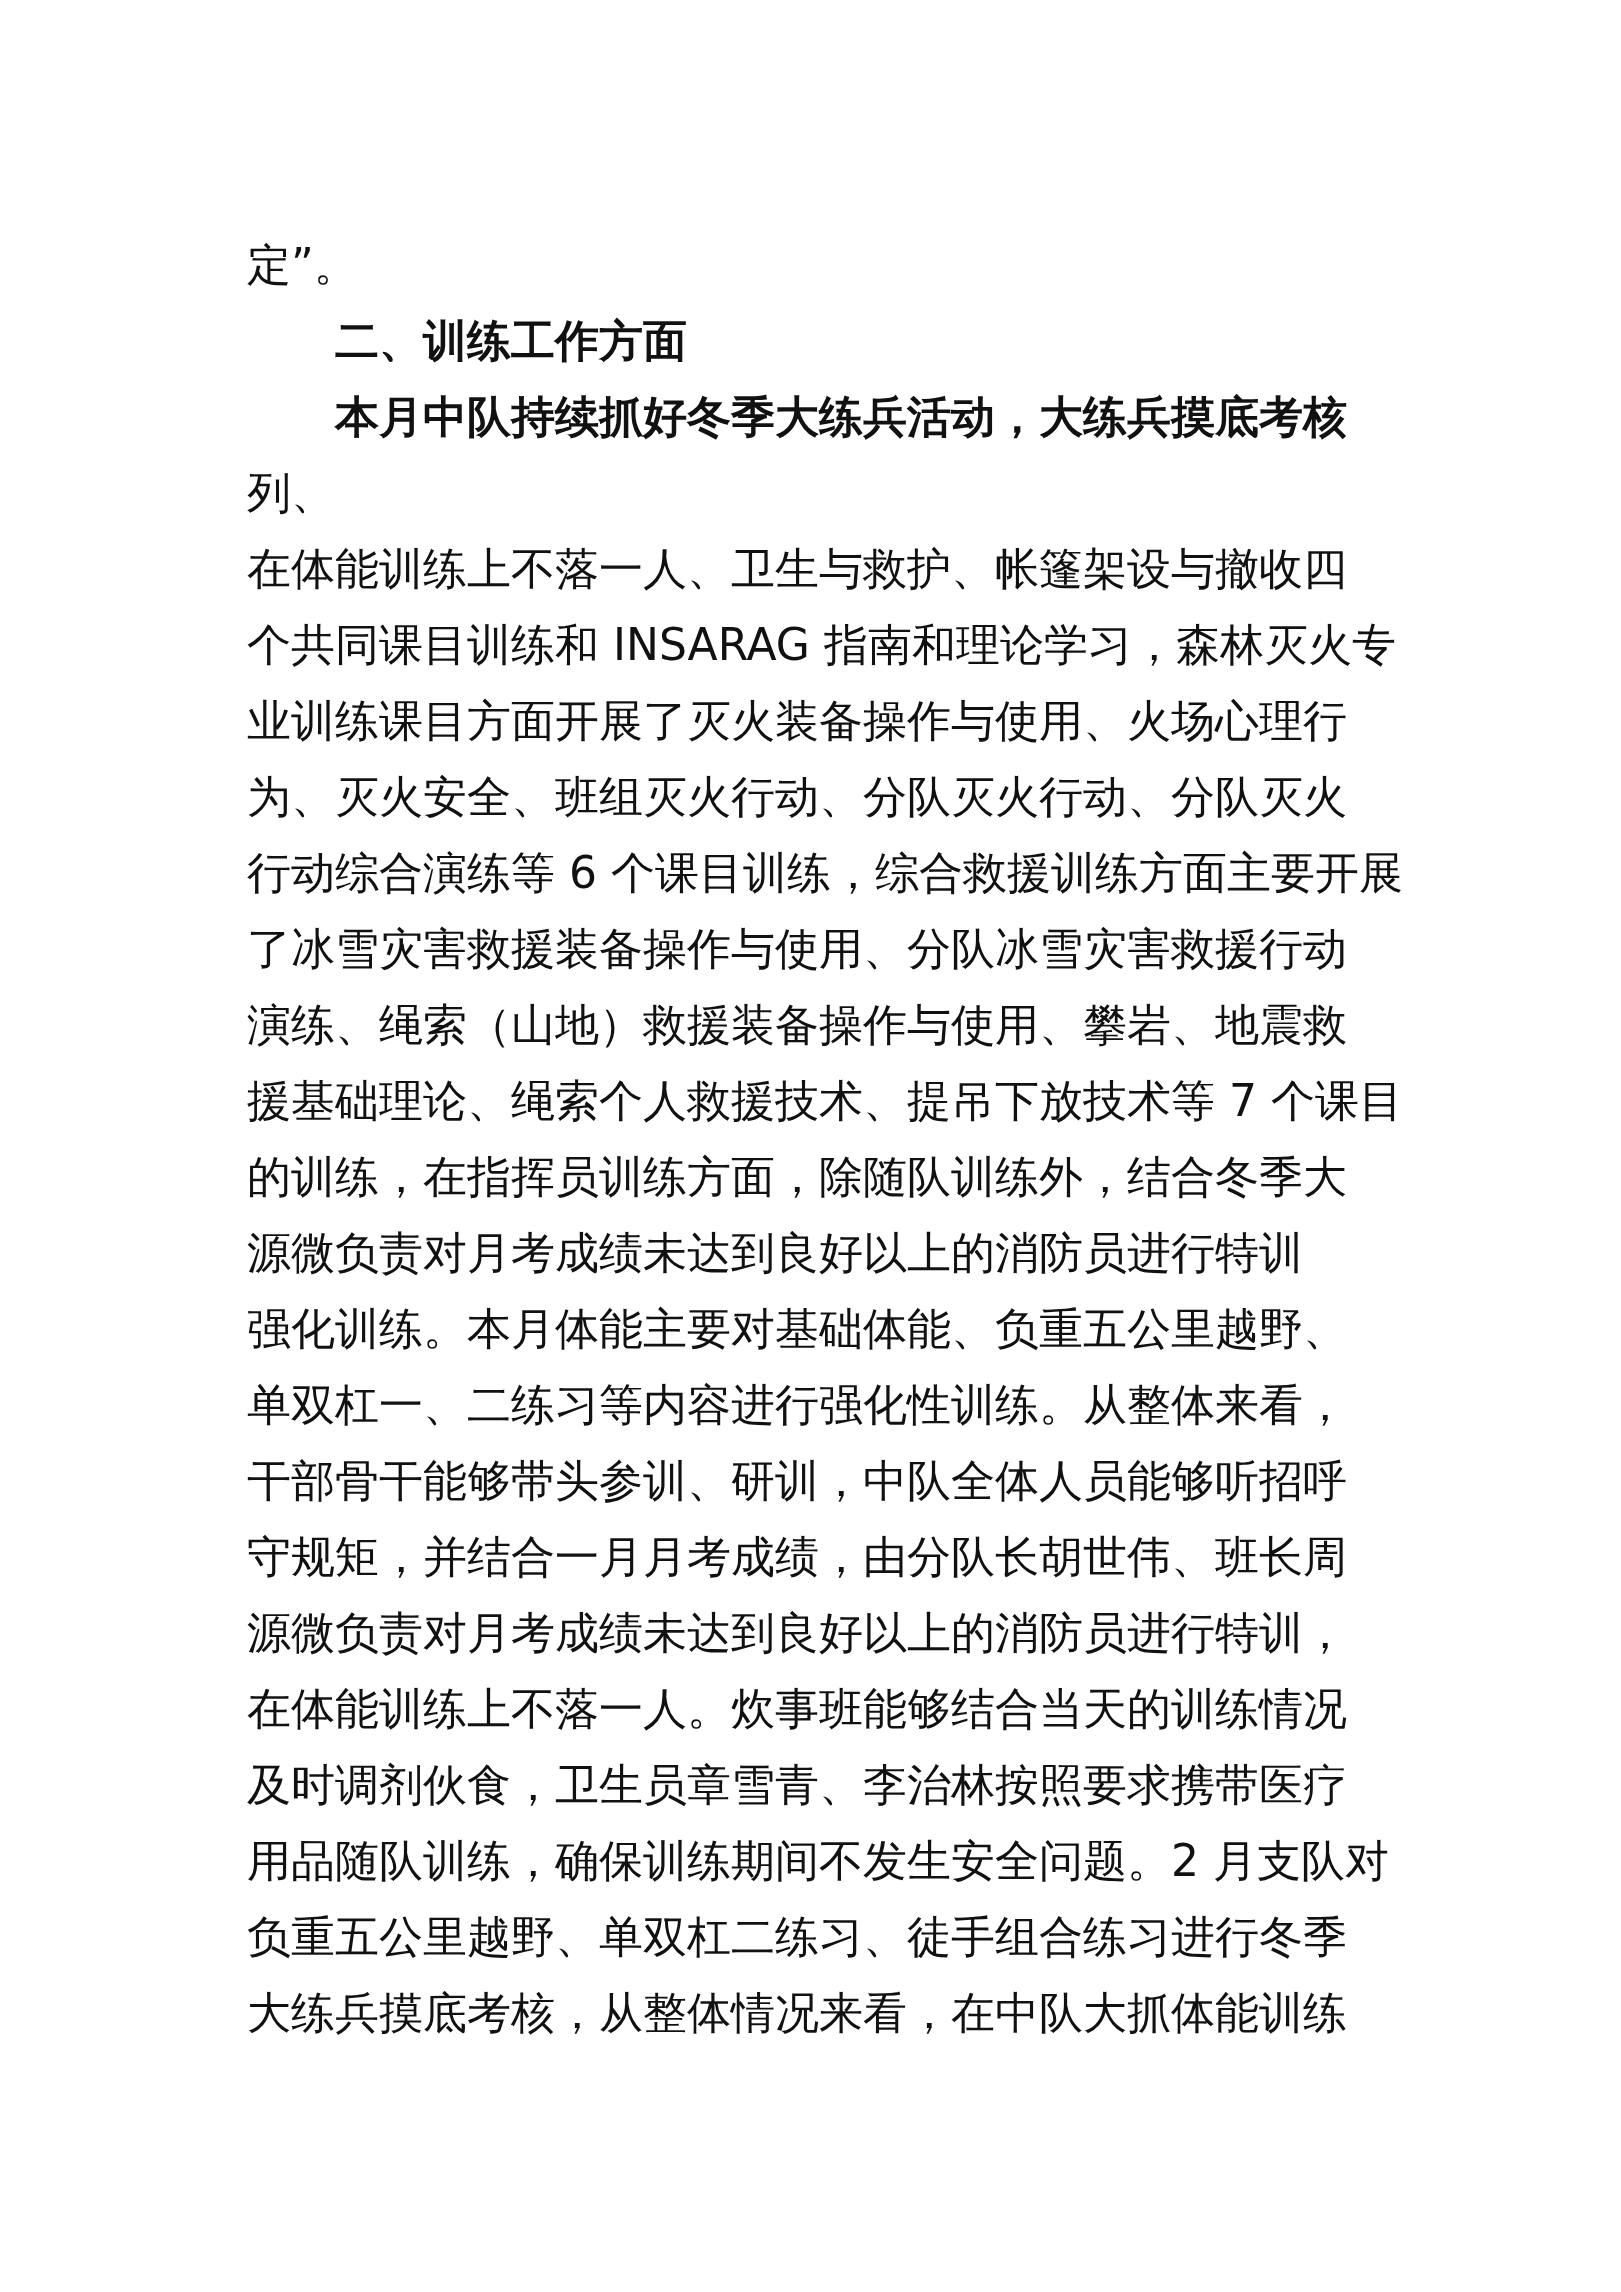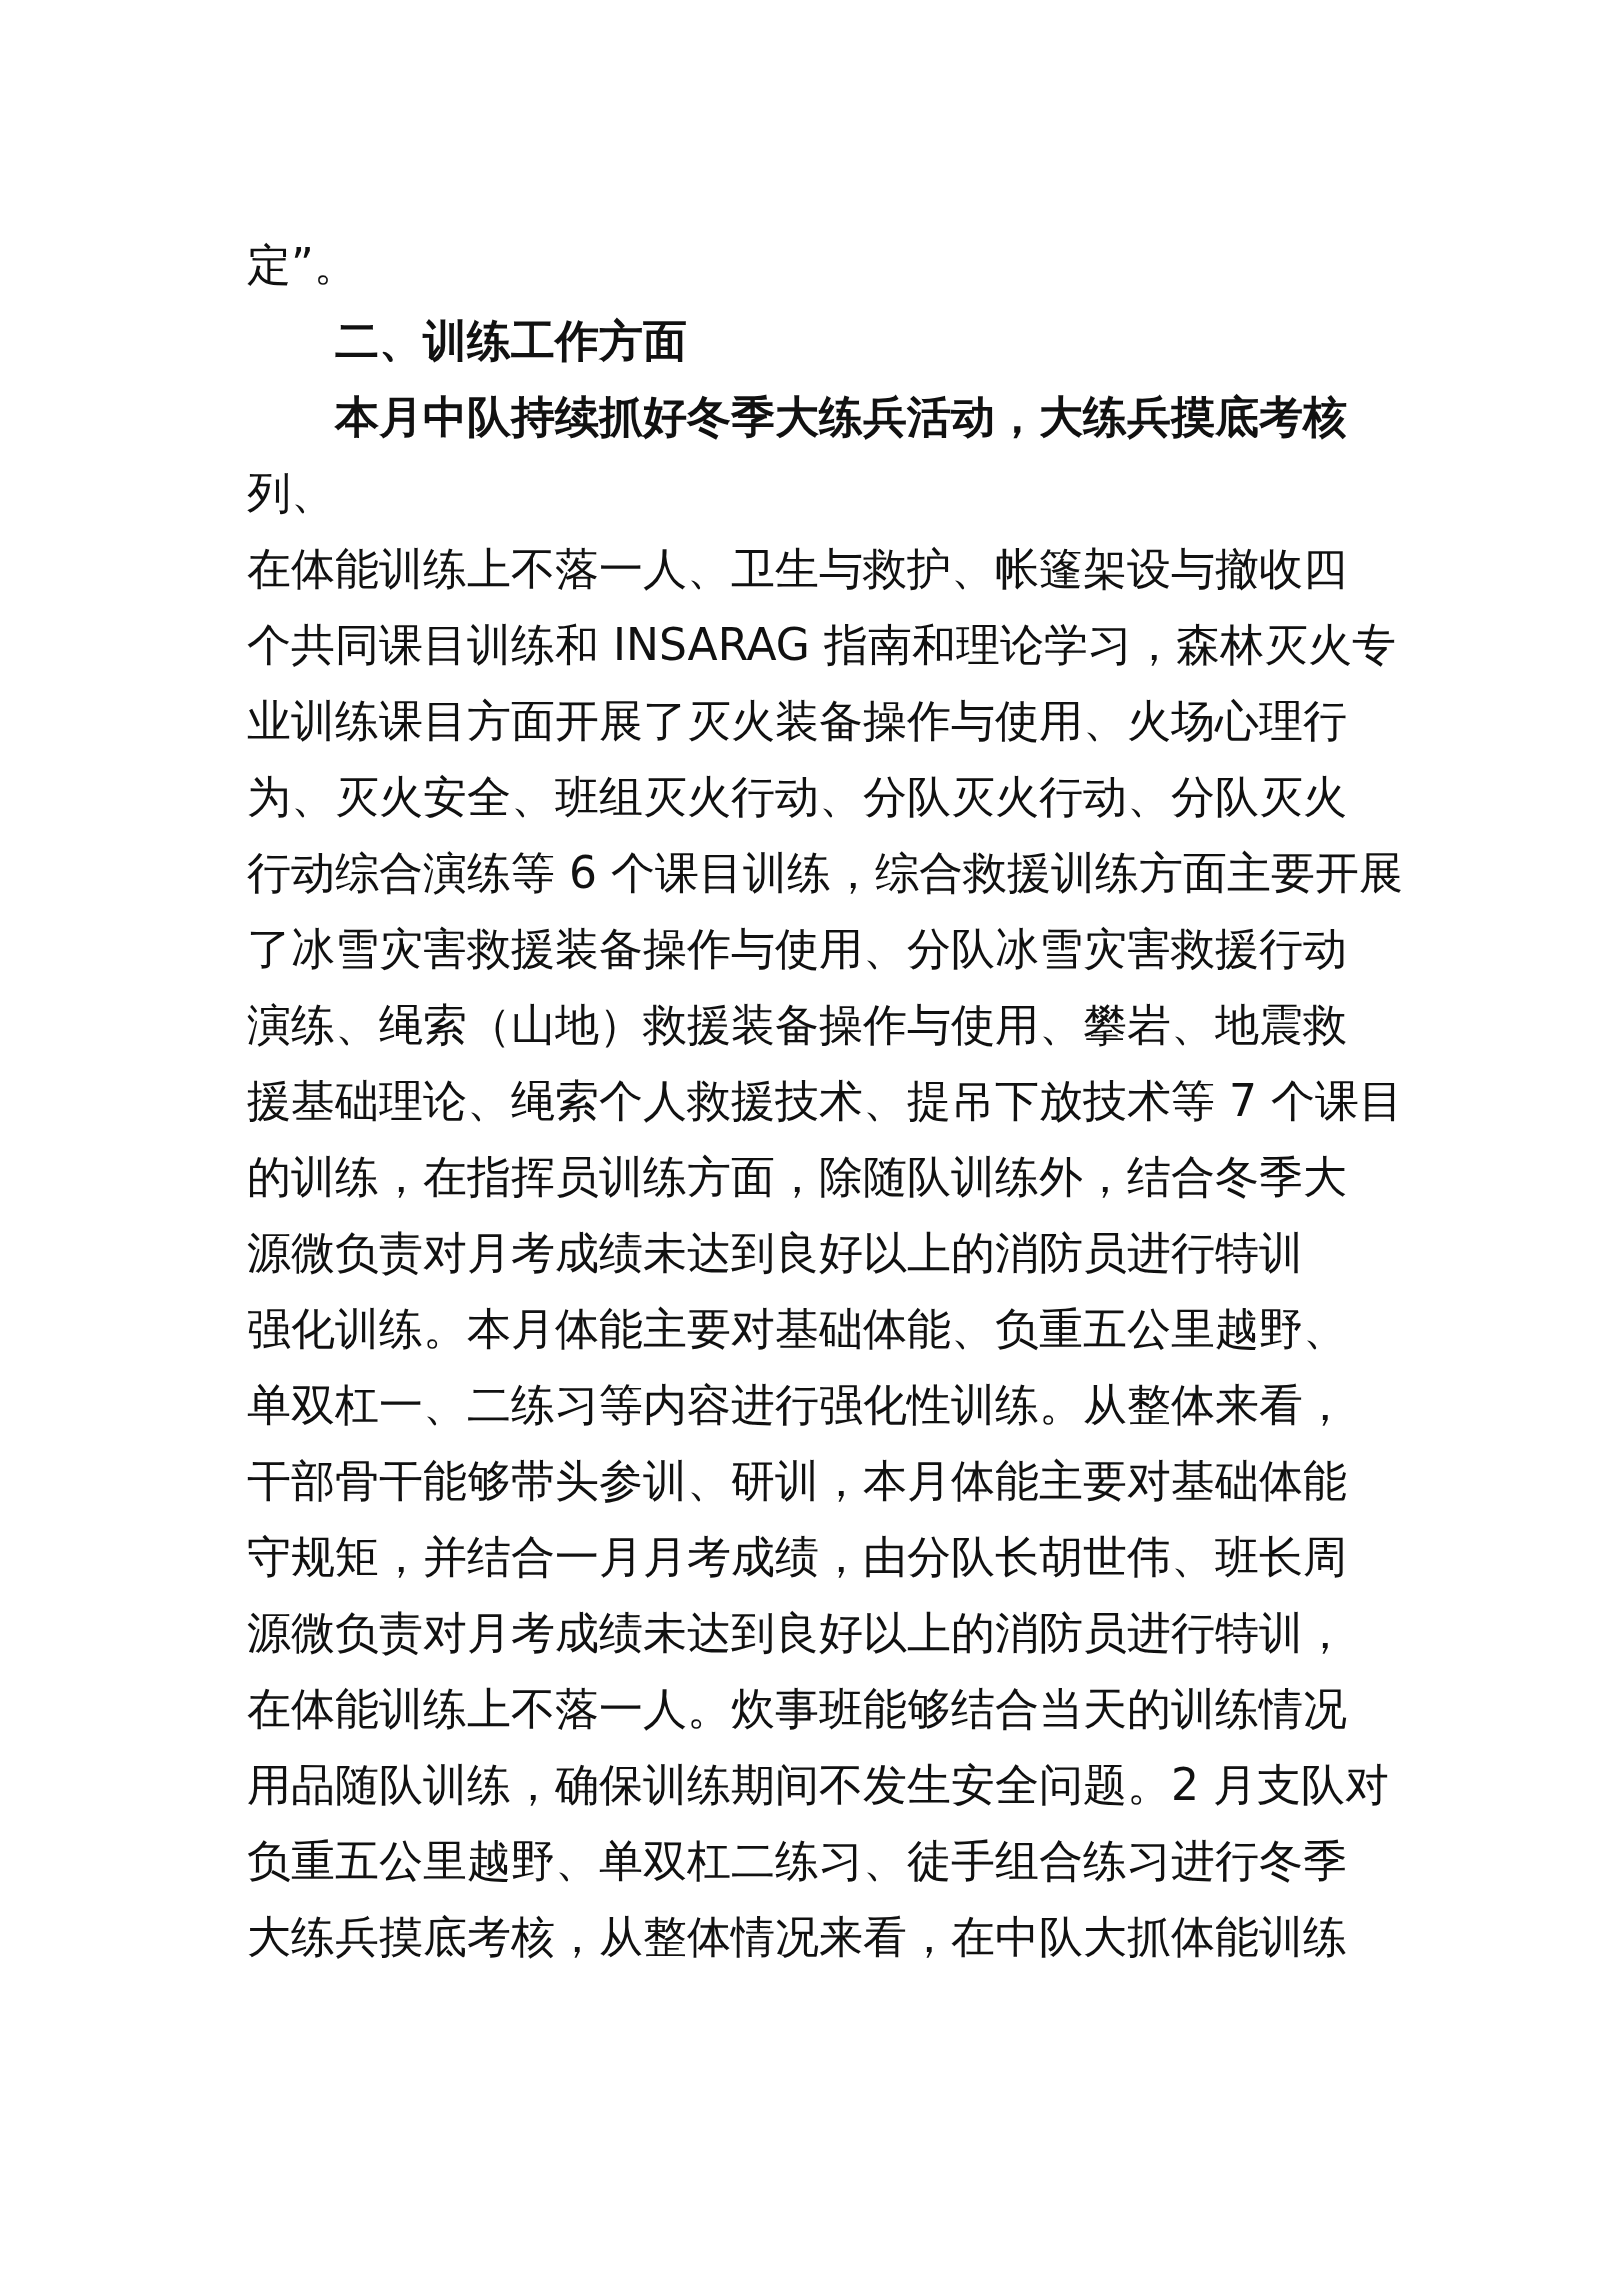--- a/index.html
+++ b/index.html
@@ -25,21 +25,22 @@
   <span class="line">业训练课目方面开展了灭火装备操作与使用、火场心理行</span>
   <span class="line">为、灭火安全、班组灭火行动、分队灭火行动、分队灭火</span>
   <span class="line">行动综合演练等 6 个课目训练，综合救援训练方面主要开展</span>
   <span class="line">了冰雪灾害救援装备操作与使用、分队冰雪灾害救援行动</span>
   <span class="line">演练、绳索（山地）救援装备操作与使用、攀岩、地震救</span>
   <span class="line">援基础理论、绳索个人救援技术、提吊下放技术等 7 个课目</span>
   <span class="line">的训练，在指挥员训练方面，除随队训练外，结合冬季大</span>
   <span class="line">源微负责对月考成绩未达到良好以上的消防员进行特训</span>
   <span class="line">强化训练。本月体能主要对基础体能、负重五公里越野、</span>
   <span class="line">单双杠一、二练习等内容进行强化性训练。从整体来看，</span>
-  <span class="line">干部骨干能够带头参训、研训，本月体能主要对基础体能</span>
+  <span class="line">干部骨干能够带头参训、研训，中队全体人员能够听招呼</span>
   <span class="line">守规矩，并结合一月月考成绩，由分队长胡世伟、班长周</span>
   <span class="line">源微负责对月考成绩未达到良好以上的消防员进行特训，</span>
   <span class="line">在体能训练上不落一人。炊事班能够结合当天的训练情况</span>
+  <span class="line">及时调剂伙食，卫生员章雪青、李治林按照要求携带医疗</span>
   <span class="line">用品随队训练，确保训练期间不发生安全问题。2 月支队对</span>
   <span class="line">负重五公里越野、单双杠二练习、徒手组合练习进行冬季</span>
   <span class="line">大练兵摸底考核，从整体情况来看，在中队大抓体能训练</span>
 </div>
 
 
 </body></html>

